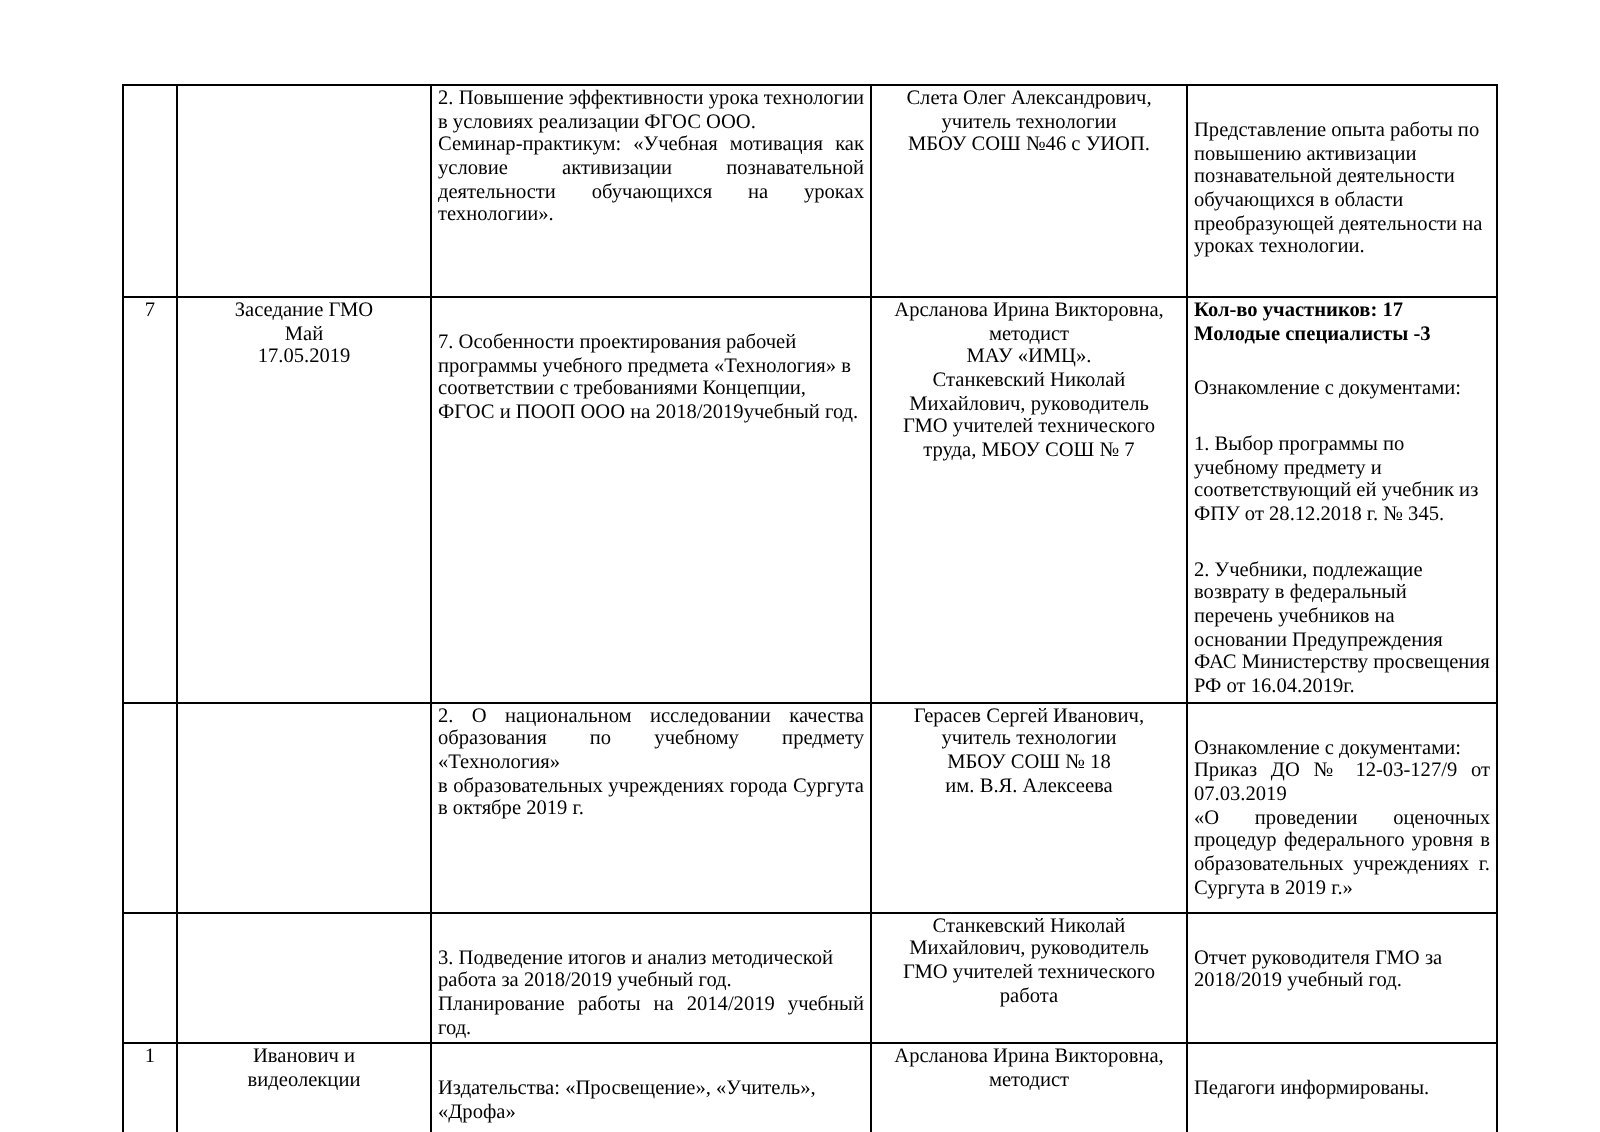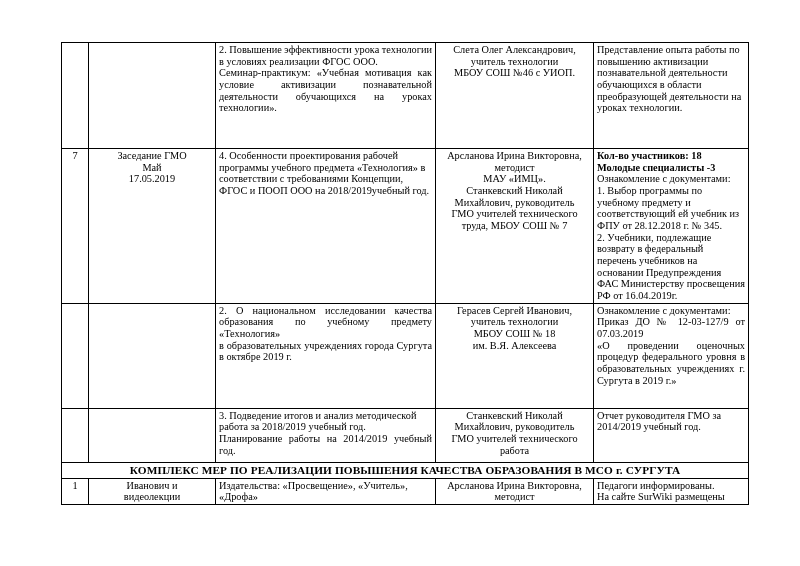--- a/index.html
+++ b/index.html
@@ -49,21 +49,21 @@
 
   td.num      { text-align: center; vertical-align: top; }
   td.event    { text-align: center; vertical-align: top; margin-left: 25px; }
   td.topic    { text-align: justify; text-align-last: left; }
   td.who      { text-align: center; }
   td.res      { text-align: justify; text-align-last: left; }
   td.res-left { text-align: left; }
 
   .p { margin: 0; padding: 0; }
   .just { text-align: justify; text-align-last: left; }
-  .left { text-align: left; }
+  .left { text-align: left; margin-top: 16px; }
   .ctr  { text-align: center; }
   .b    { font-weight: bold; }
 
   td.concl {
     text-align: left;
     font-style: italic;
     font-size: 10.3px;
     padding: 3px 4px 3px 4px;
   }
   td.concl .lead {
@@ -111,33 +111,33 @@
       </tr>
 
       <tr>
         <td class="num" style="height:142px;">7</td>
         <td class="event">
           <p class="p ctr">Заседание ГМО</p>
           <p class="p ctr">Май</p>
           <p class="p ctr">17.05.2019</p>
         </td>
         <td class="topic">
-          <p class="p left">4. Особенности проектирования рабочей программы учебного предмета «Технология» в соответствии с требованиями Концепции, ФГОС и ПООП ООО на 2018/2019учебный год.</p>
+          <p class="p left">7. Особенности проектирования рабочей программы учебного предмета «Технология» в соответствии с требованиями Концепции, ФГОС и ПООП ООО на 2018/2019учебный год.</p>
         </td>
         <td class="who">
           <p class="p ctr">Арсланова Ирина Викторовна,</p>
           <p class="p ctr">методист</p>
           <p class="p ctr">МАУ «ИМЦ».</p>
           <p class="p ctr">Станкевский Николай</p>
           <p class="p ctr">Михайлович, руководитель</p>
           <p class="p ctr">ГМО учителей технического</p>
           <p class="p ctr">труда, МБОУ СОШ № 7</p>
         </td>
         <td class="res res-left">
-          <p class="p ctr b">Кол-во участников: 18</p>
+          <p class="p ctr b">Кол-во участников: 17</p>
           <p class="p ctr b">Молодые специалисты -3</p>
           <p class="p left">Ознакомление с документами:</p>
           <p class="p left">1.  Выбор программы по учебному предмету и соответствующий ей учебник из ФПУ от 28.12.2018 г. № 345.</p>
           <p class="p left">2. Учебники, подлежащие возврату в федеральный перечень учебников на основании Предупреждения ФАС Министерству просвещения РФ от 16.04.2019г.</p>
         </td>
       </tr>
 
       <tr>
         <td class="num" style="height:102px;"></td>
         <td class="event"></td>
@@ -165,28 +165,25 @@
           <p class="p left">3. Подведение итогов и анализ методической работа за 2018/2019 учебный год.</p>
           <p class="p just">Планирование работы на 2014/2019 учебный год.</p>
         </td>
         <td class="who">
           <p class="p ctr">Станкевский Николай</p>
           <p class="p ctr">Михайлович, руководитель</p>
           <p class="p ctr">ГМО учителей технического</p>
           <p class="p ctr">работа</p>
         </td>
         <td class="res res-left">
-          <p class="p left">Отчет руководителя ГМО за 2014/2019  учебный год.</p>
-        </td>
-      </tr>
-
-
-      <tr>
-        <td class="section-head" colspan="5">КОМПЛЕКС МЕР ПО РЕАЛИЗАЦИИ ПОВЫШЕНИЯ КАЧЕСТВА ОБРАЗОВАНИЯ В МСО г. СУРГУТА</td>
-      </tr>
+          <p class="p left">Отчет руководителя ГМО за 2018/2019  учебный год.</p>
+        </td>
+      </tr>
+
+
 
       <tr>
         <td class="num">1</td>
         <td class="event">
           <p class="p ctr">Иванович и</p>
           <p class="p ctr">видеолекции</p>
         </td>
         <td class="topic">
           <p class="p left">Издательства: «Просвещение», «Учитель», «Дрофа»</p>
         </td>

